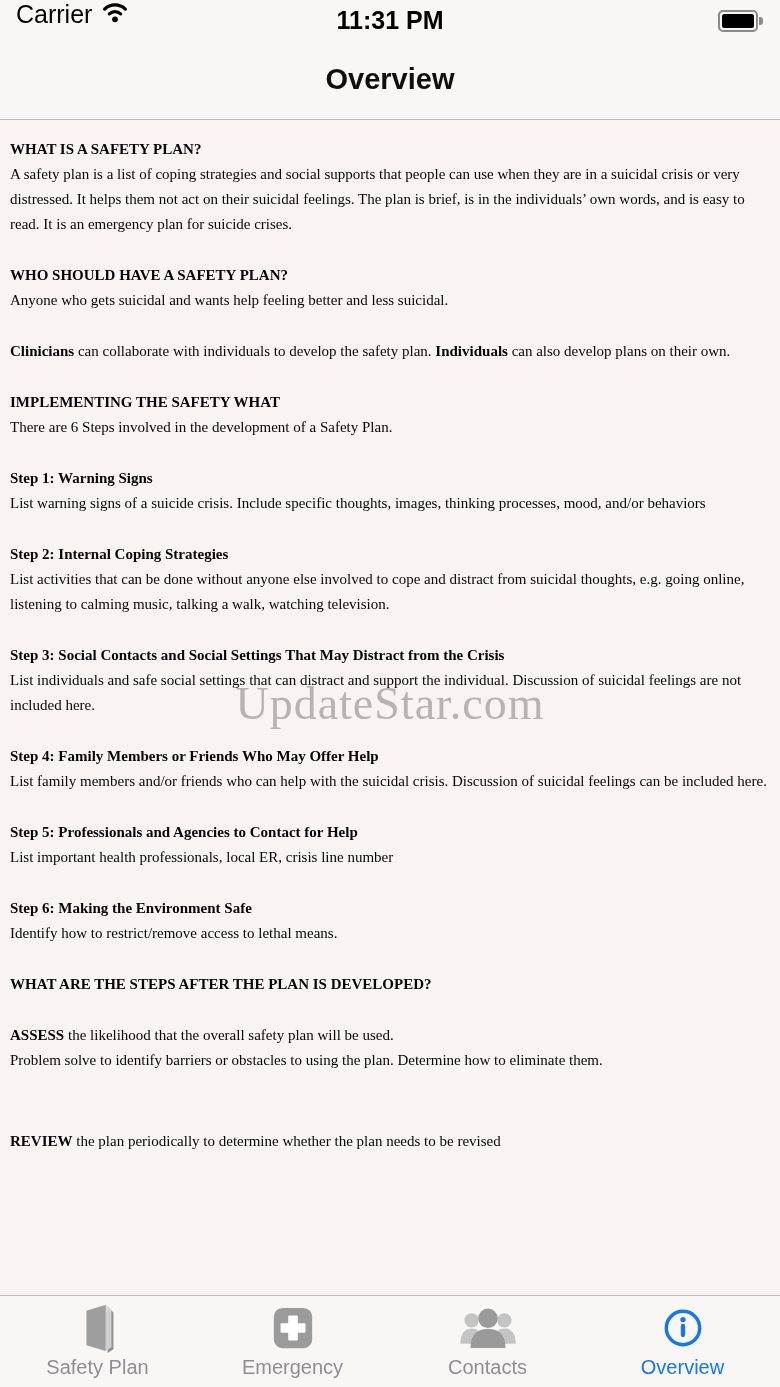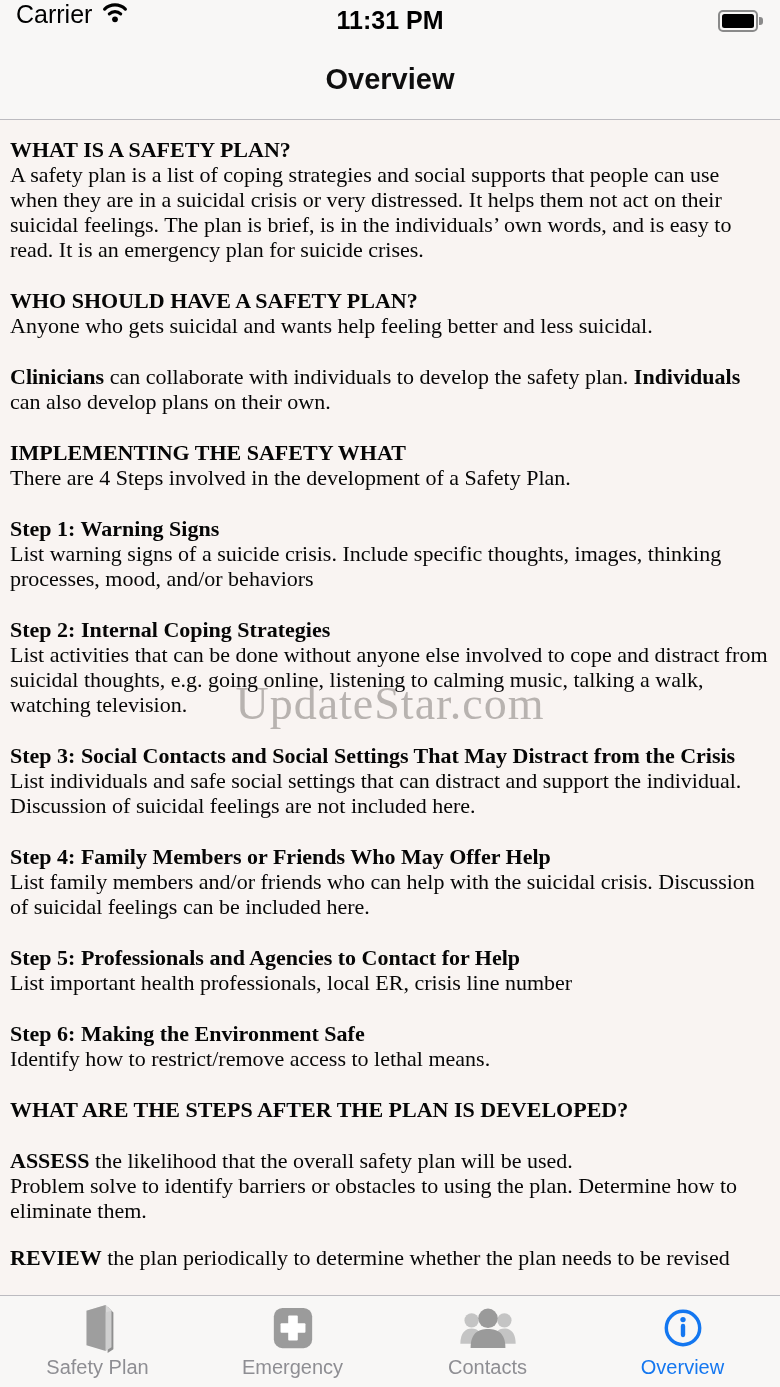--- a/index.html
+++ b/index.html
@@ -22,25 +22,25 @@
   
   .navbar{
     position:absolute;top:40px;left:0;right:0;height:79px;background:#f8f7f6;
     border-bottom:1px solid #bcbbc0;display:flex;align-items:center;justify-content:center;
   }
   .nav-title{font-size:29px;font-weight:bold;color:#0f0f0f;}
   
   .content{
     position:absolute;top:120px;left:0;width:780px;height:1175px;overflow:hidden;
     padding:17px 10px 0 10px;box-sizing:border-box;
-    font-family:"Liberation Serif",serif;font-size:22px;line-height:25px;color:#060606;
+    font-family:"Liberation Serif",serif;font-size:15px;line-height:25px;color:#060606;
   }
   .block{margin:0;}
   .gap{margin-top:26px;}
-  .gap2{margin-top:22px;}
+  .gap2{margin-top:56px;}
   .b{font-weight:bold;}
   
   .watermark{
     position:absolute;top:703px;left:50%;transform:translate(-50%,-50%);
     font-family:Liberation Serif, serif;font-size:46px;letter-spacing:1px;
     color:rgba(125,118,115,0.52);white-space:nowrap;pointer-events:none;
   }
   
   .tabbar{
     position:absolute;left:0;right:0;top:1295px;bottom:0;background:#f8f7f6;
@@ -78,21 +78,21 @@
     <div class="nav-title">Overview</div>
   </div>
 
   <div class="content" id="content">
       <div class="block"><span class="b">WHAT IS A SAFETY PLAN?</span></div>
       <div class="block"><span>A safety plan is a list of coping strategies and social supports that people can use when they are in a suicidal crisis or very distressed. It helps them not act on their suicidal feelings. The plan is brief, is in the individuals’ own words, and is easy to read. It is an emergency plan for suicide crises.</span></div>
       <div class="block gap"><span class="b">WHO SHOULD HAVE A SAFETY PLAN?</span></div>
       <div class="block"><span>Anyone who gets suicidal and wants help feeling better and less suicidal.</span></div>
       <div class="block gap"><span class="b">Clinicians</span><span> can collaborate with individuals to develop the safety plan. </span><span class="b">Individuals</span><span> can also develop plans on their own.</span></div>
       <div class="block gap"><span class="b">IMPLEMENTING THE SAFETY WHAT</span></div>
-      <div class="block"><span>There are 4 Steps involved in the development of a Safety Plan.</span></div>
+      <div class="block"><span>There are 6 Steps involved in the development of a Safety Plan.</span></div>
       <div class="block gap"><span class="b">Step 1: Warning Signs</span></div>
       <div class="block"><span>List warning signs of a suicide crisis. Include specific thoughts, images, thinking processes, mood, and/or behaviors</span></div>
       <div class="block gap"><span class="b">Step 2: Internal Coping Strategies</span></div>
       <div class="block"><span>List activities that can be done without anyone else involved to cope and distract from suicidal thoughts, e.g. going online, listening to calming music, talking a walk, watching television.</span></div>
       <div class="block gap"><span class="b">Step 3: Social Contacts and Social Settings That May Distract from the Crisis</span></div>
       <div class="block"><span>List individuals and safe social settings that can distract and support the individual. Discussion of suicidal feelings are not included here.</span></div>
       <div class="block gap"><span class="b">Step 4: Family Members or Friends Who May Offer Help</span></div>
       <div class="block"><span>List family members and/or friends who can help with the suicidal crisis. Discussion of suicidal feelings can be included here.</span></div>
       <div class="block gap"><span class="b">Step 5: Professionals and Agencies to Contact for Help</span></div>
       <div class="block"><span>List important health professionals, local ER, crisis line number</span></div>

